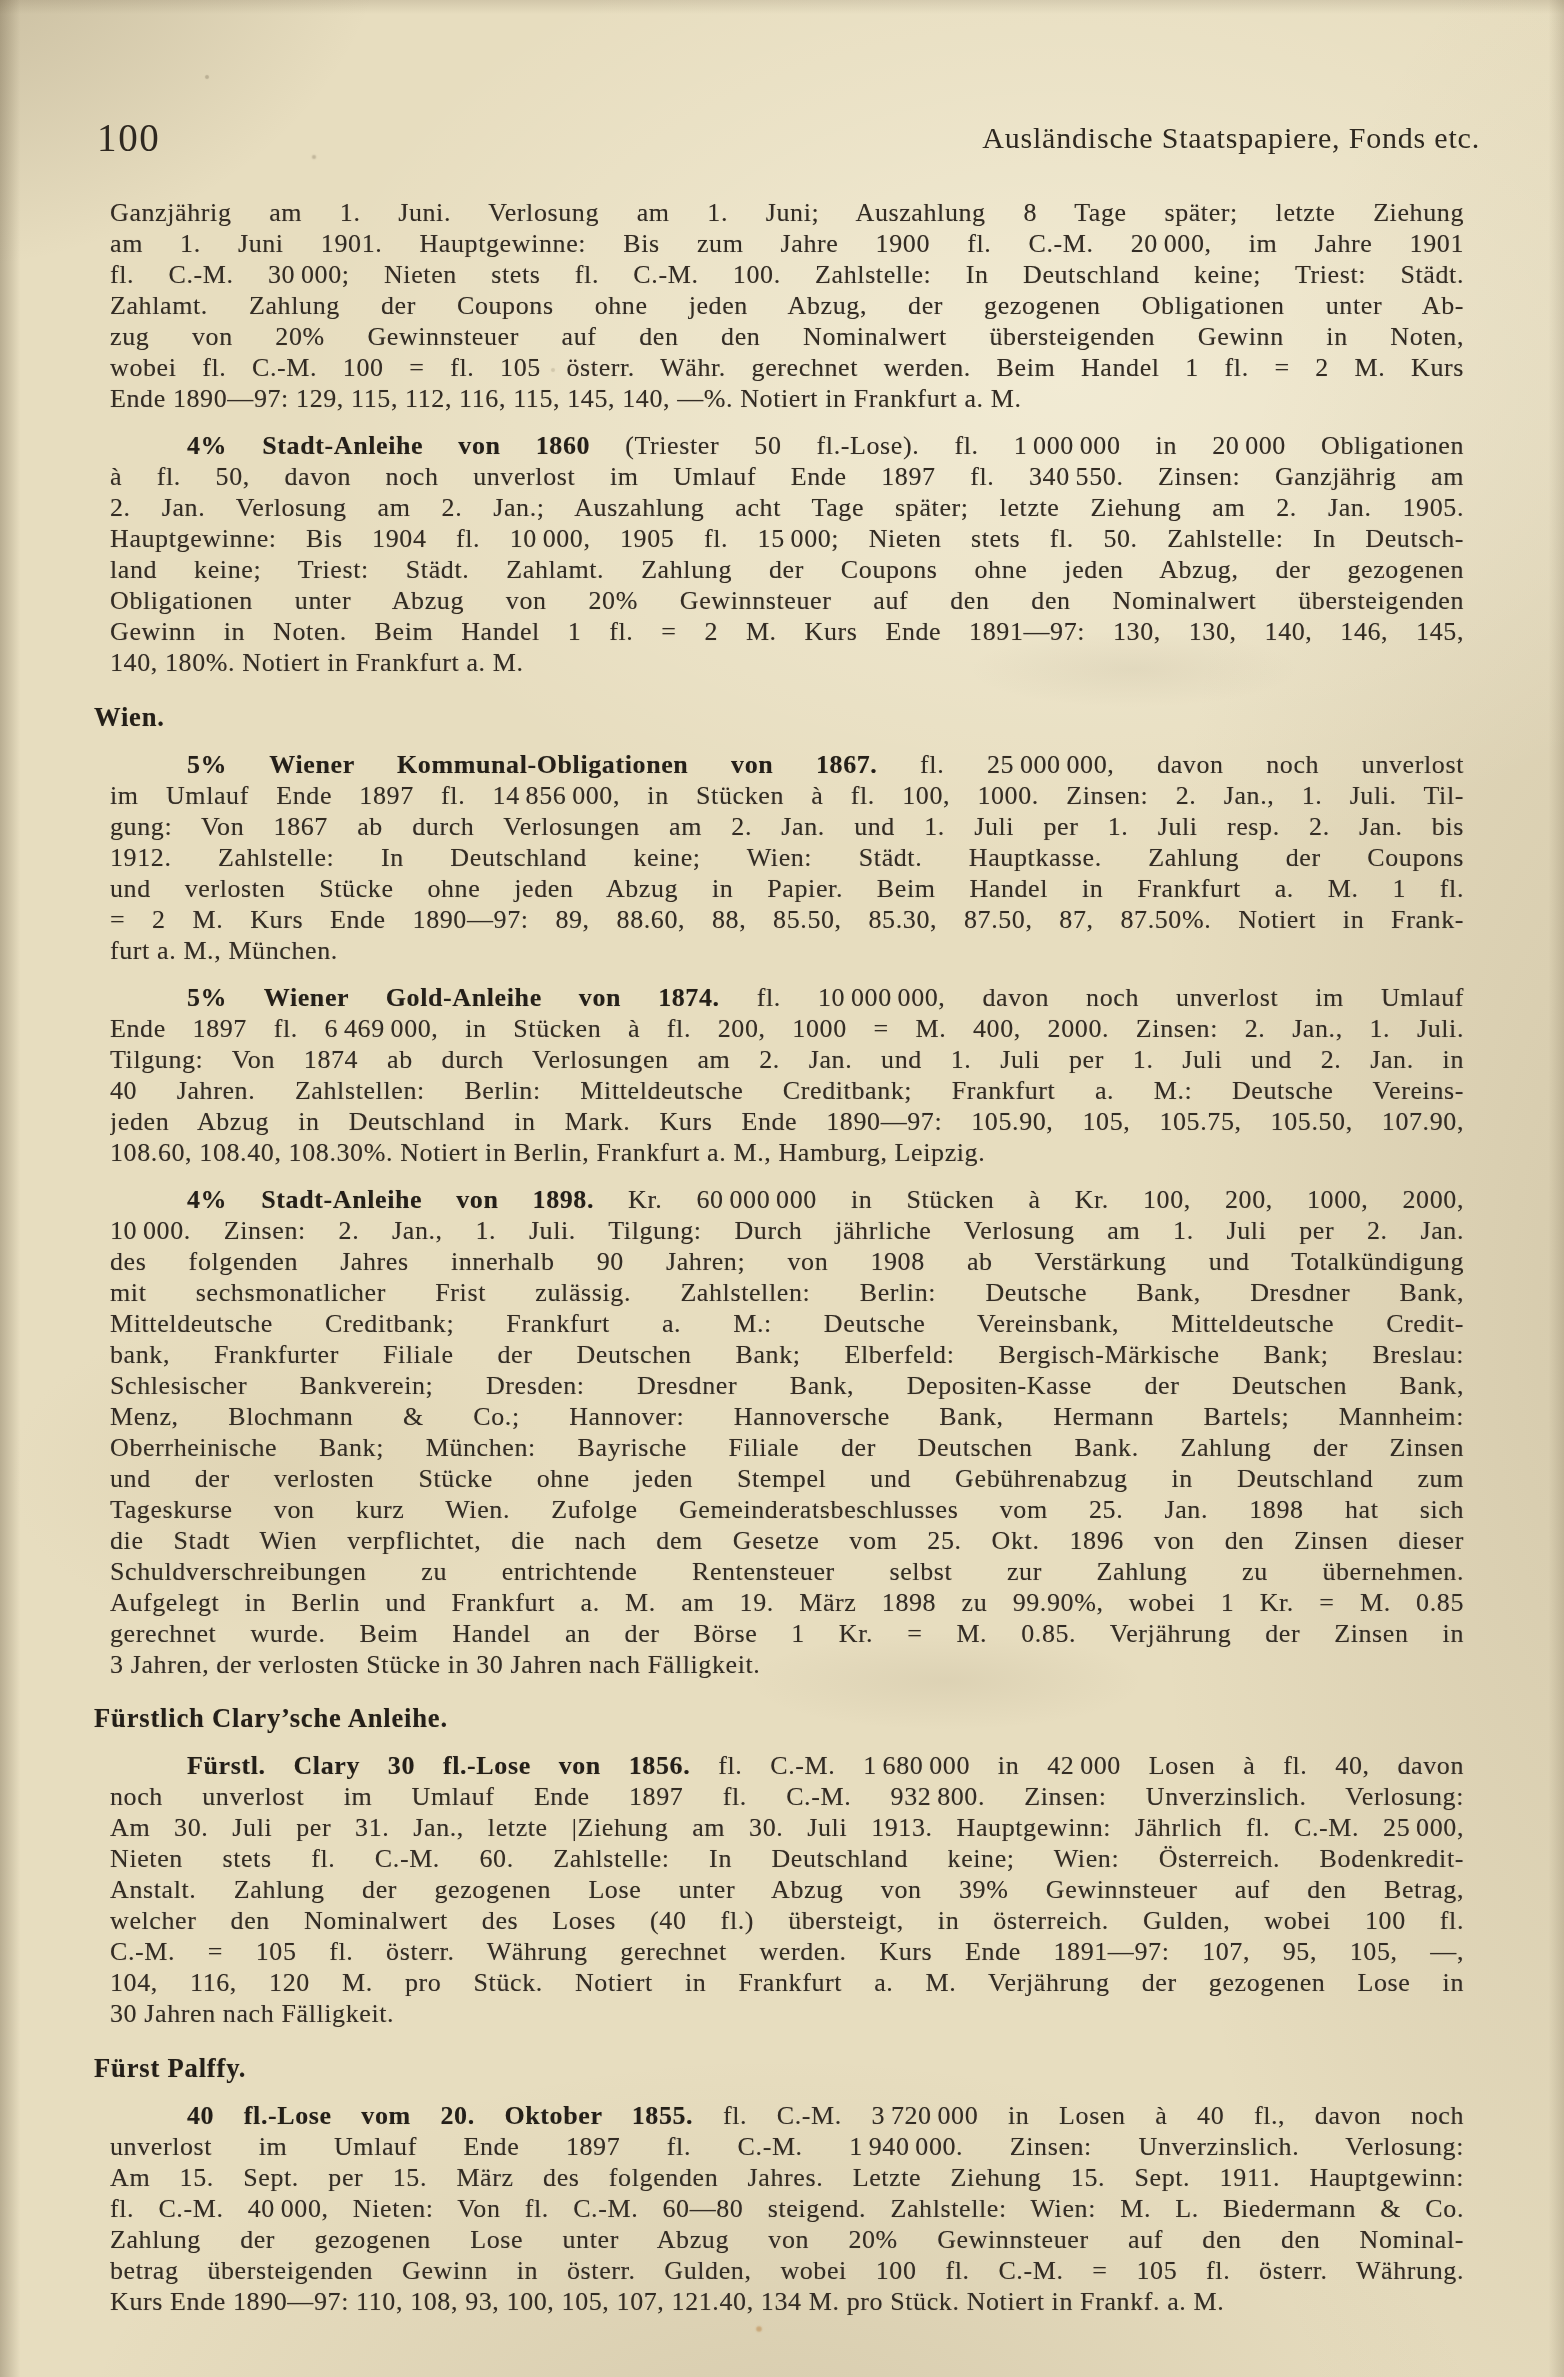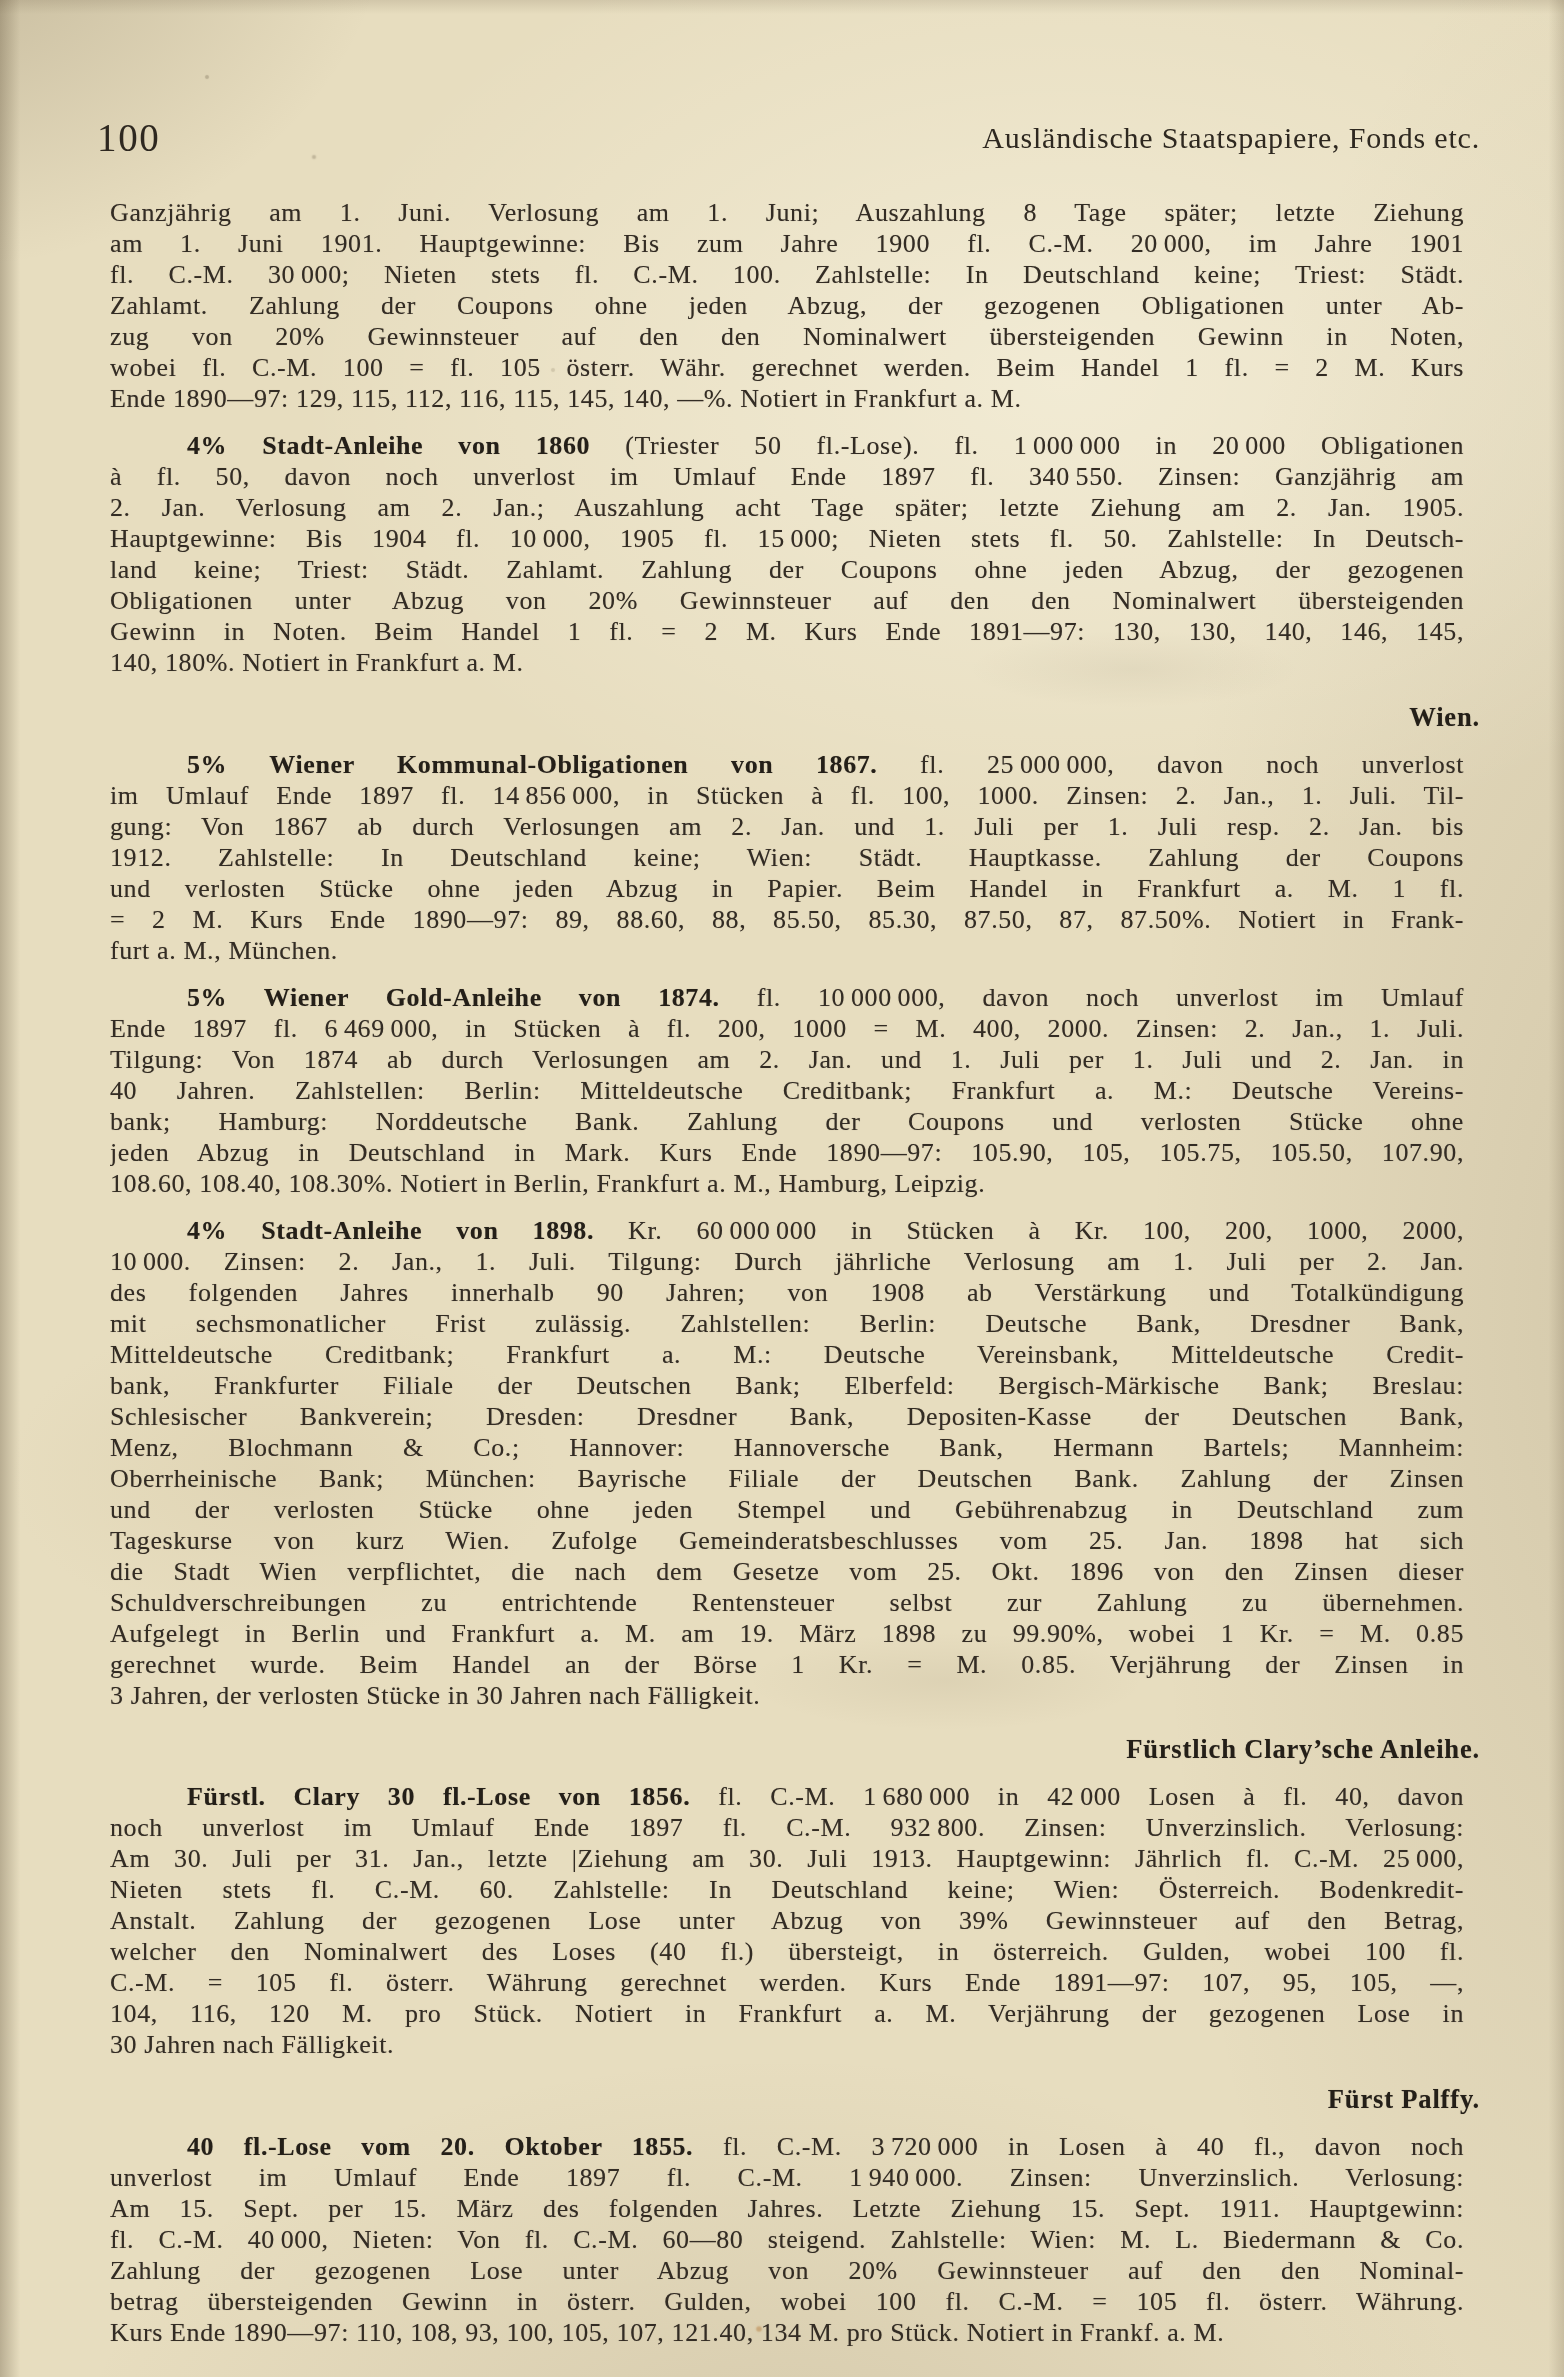--- a/index.html
+++ b/index.html
@@ -79,21 +79,21 @@
   .line {
     text-align: justify;
     text-align-last: justify;
     height: 31px;
     overflow: hidden;
   }
   .line.last { text-align-last: left; }
   .line.indent { text-indent: 77px; }
   .line b { font-weight: bold; color: #241f18; }
   .heading {
-    text-align: right;
+    text-align: left;
     font-weight: bold;
     font-size: 26.6px;
     line-height: 31px;
     letter-spacing: 0.8px;
     margin: 23.5px 0 11px 0;
     color: #241f18;
   }
 </style>
 </head>
 <body>
@@ -131,21 +131,20 @@
         <div class="line">1912. Zahlstelle: In Deutschland keine; Wien: Städt. Hauptkasse. Zahlung der Coupons</div>
         <div class="line">und verlosten Stücke ohne jeden Abzug in Papier. Beim Handel in Frankfurt a. M. 1 fl.</div>
         <div class="line">= 2 M. Kurs Ende 1890—97: 89, 88.60, 88, 85.50, 85.30, 87.50, 87, 87.50%. Notiert in Frank-</div>
         <div class="line last">furt a. M., München.</div>
       </div>
       <div class="para">
         <div class="line indent"><b>5% Wiener Gold-Anleihe von 1874.</b><span> fl. 10 000 000, davon noch unverlost im Umlauf</span></div>
         <div class="line">Ende 1897 fl. 6 469 000, in Stücken à fl. 200, 1000 = M. 400, 2000. Zinsen: 2. Jan., 1. Juli.</div>
         <div class="line">Tilgung: Von 1874 ab durch Verlosungen am 2. Jan. und 1. Juli per 1. Juli und 2. Jan. in</div>
         <div class="line">40 Jahren. Zahlstellen: Berlin: Mitteldeutsche Creditbank; Frankfurt a. M.: Deutsche Vereins-</div>
-        <div class="line">bank; Hamburg: Norddeutsche Bank. Zahlung der Coupons und verlosten Stücke ohne</div>
         <div class="line">jeden Abzug in Deutschland in Mark. Kurs Ende 1890—97: 105.90, 105, 105.75, 105.50, 107.90,</div>
         <div class="line last">108.60, 108.40, 108.30%. Notiert in Berlin, Frankfurt a. M., Hamburg, Leipzig.</div>
       </div>
       <div class="para">
         <div class="line indent"><b>4% Stadt-Anleihe von 1898.</b><span> Kr. 60 000 000 in Stücken à Kr. 100, 200, 1000, 2000,</span></div>
         <div class="line">10 000. Zinsen: 2. Jan., 1. Juli. Tilgung: Durch jährliche Verlosung am 1. Juli per 2. Jan.</div>
         <div class="line">des folgenden Jahres innerhalb 90 Jahren; von 1908 ab Verstärkung und Totalkündigung</div>
         <div class="line">mit sechsmonatlicher Frist zulässig. Zahlstellen: Berlin: Deutsche Bank, Dresdner Bank,</div>
         <div class="line">Mitteldeutsche Creditbank; Frankfurt a. M.: Deutsche Vereinsbank, Mitteldeutsche Credit-</div>
         <div class="line">bank, Frankfurter Filiale der Deutschen Bank; Elberfeld: Bergisch-Märkische Bank; Breslau:</div>

